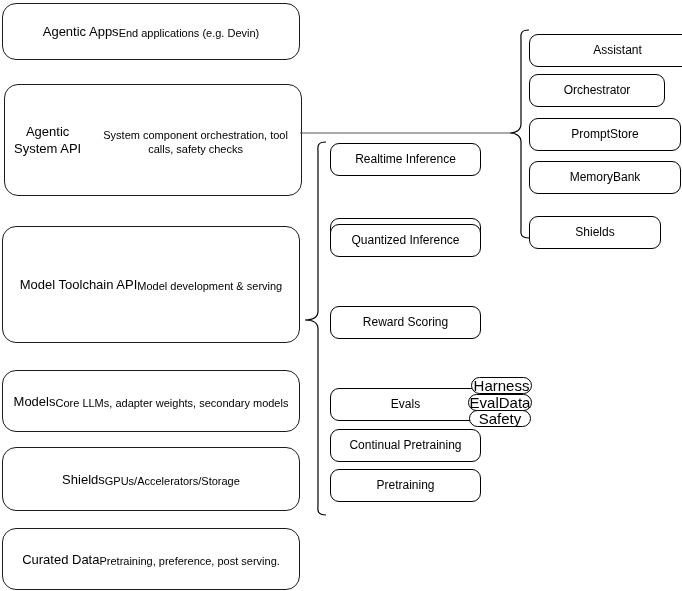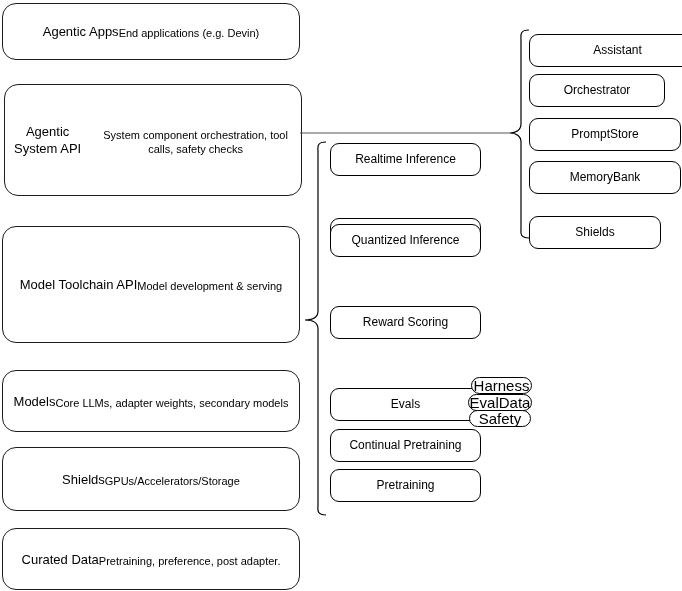--- a/index.html
+++ b/index.html
@@ -141,21 +141,21 @@
     <div class="sub">Core LLMs, adapter weights, secondary models</div>
   </div>
 
   <div class="box layer" style="left:2px; top:447px; width:298px; height:64px;">
     <div class="title">Shields</div>
     <div class="sub">GPUs/Accelerators/Storage</div>
   </div>
 
   <div class="box layer" style="left:2px; top:528px; width:298px; height:62px;">
     <div class="title">Curated Data</div>
-    <div class="sub">Pretraining, preference, post adapter.</div>
+    <div class="sub">Pretraining, preference, post serving.</div>
   </div>
 
   <div class="box chip" style="left:330px; top:143px; width:151px;">
     <span class="label">Realtime Inference</span>
   </div>
   <div class="box chip" style="left:330px; top:183px; width:151px;margin-top:35px;">
     <span class="label">Batch Inference</span>
   </div>
   <div class="box chip" style="left:330px; top:224px; width:151px;">
     <span class="label">Quantized Inference</span>

